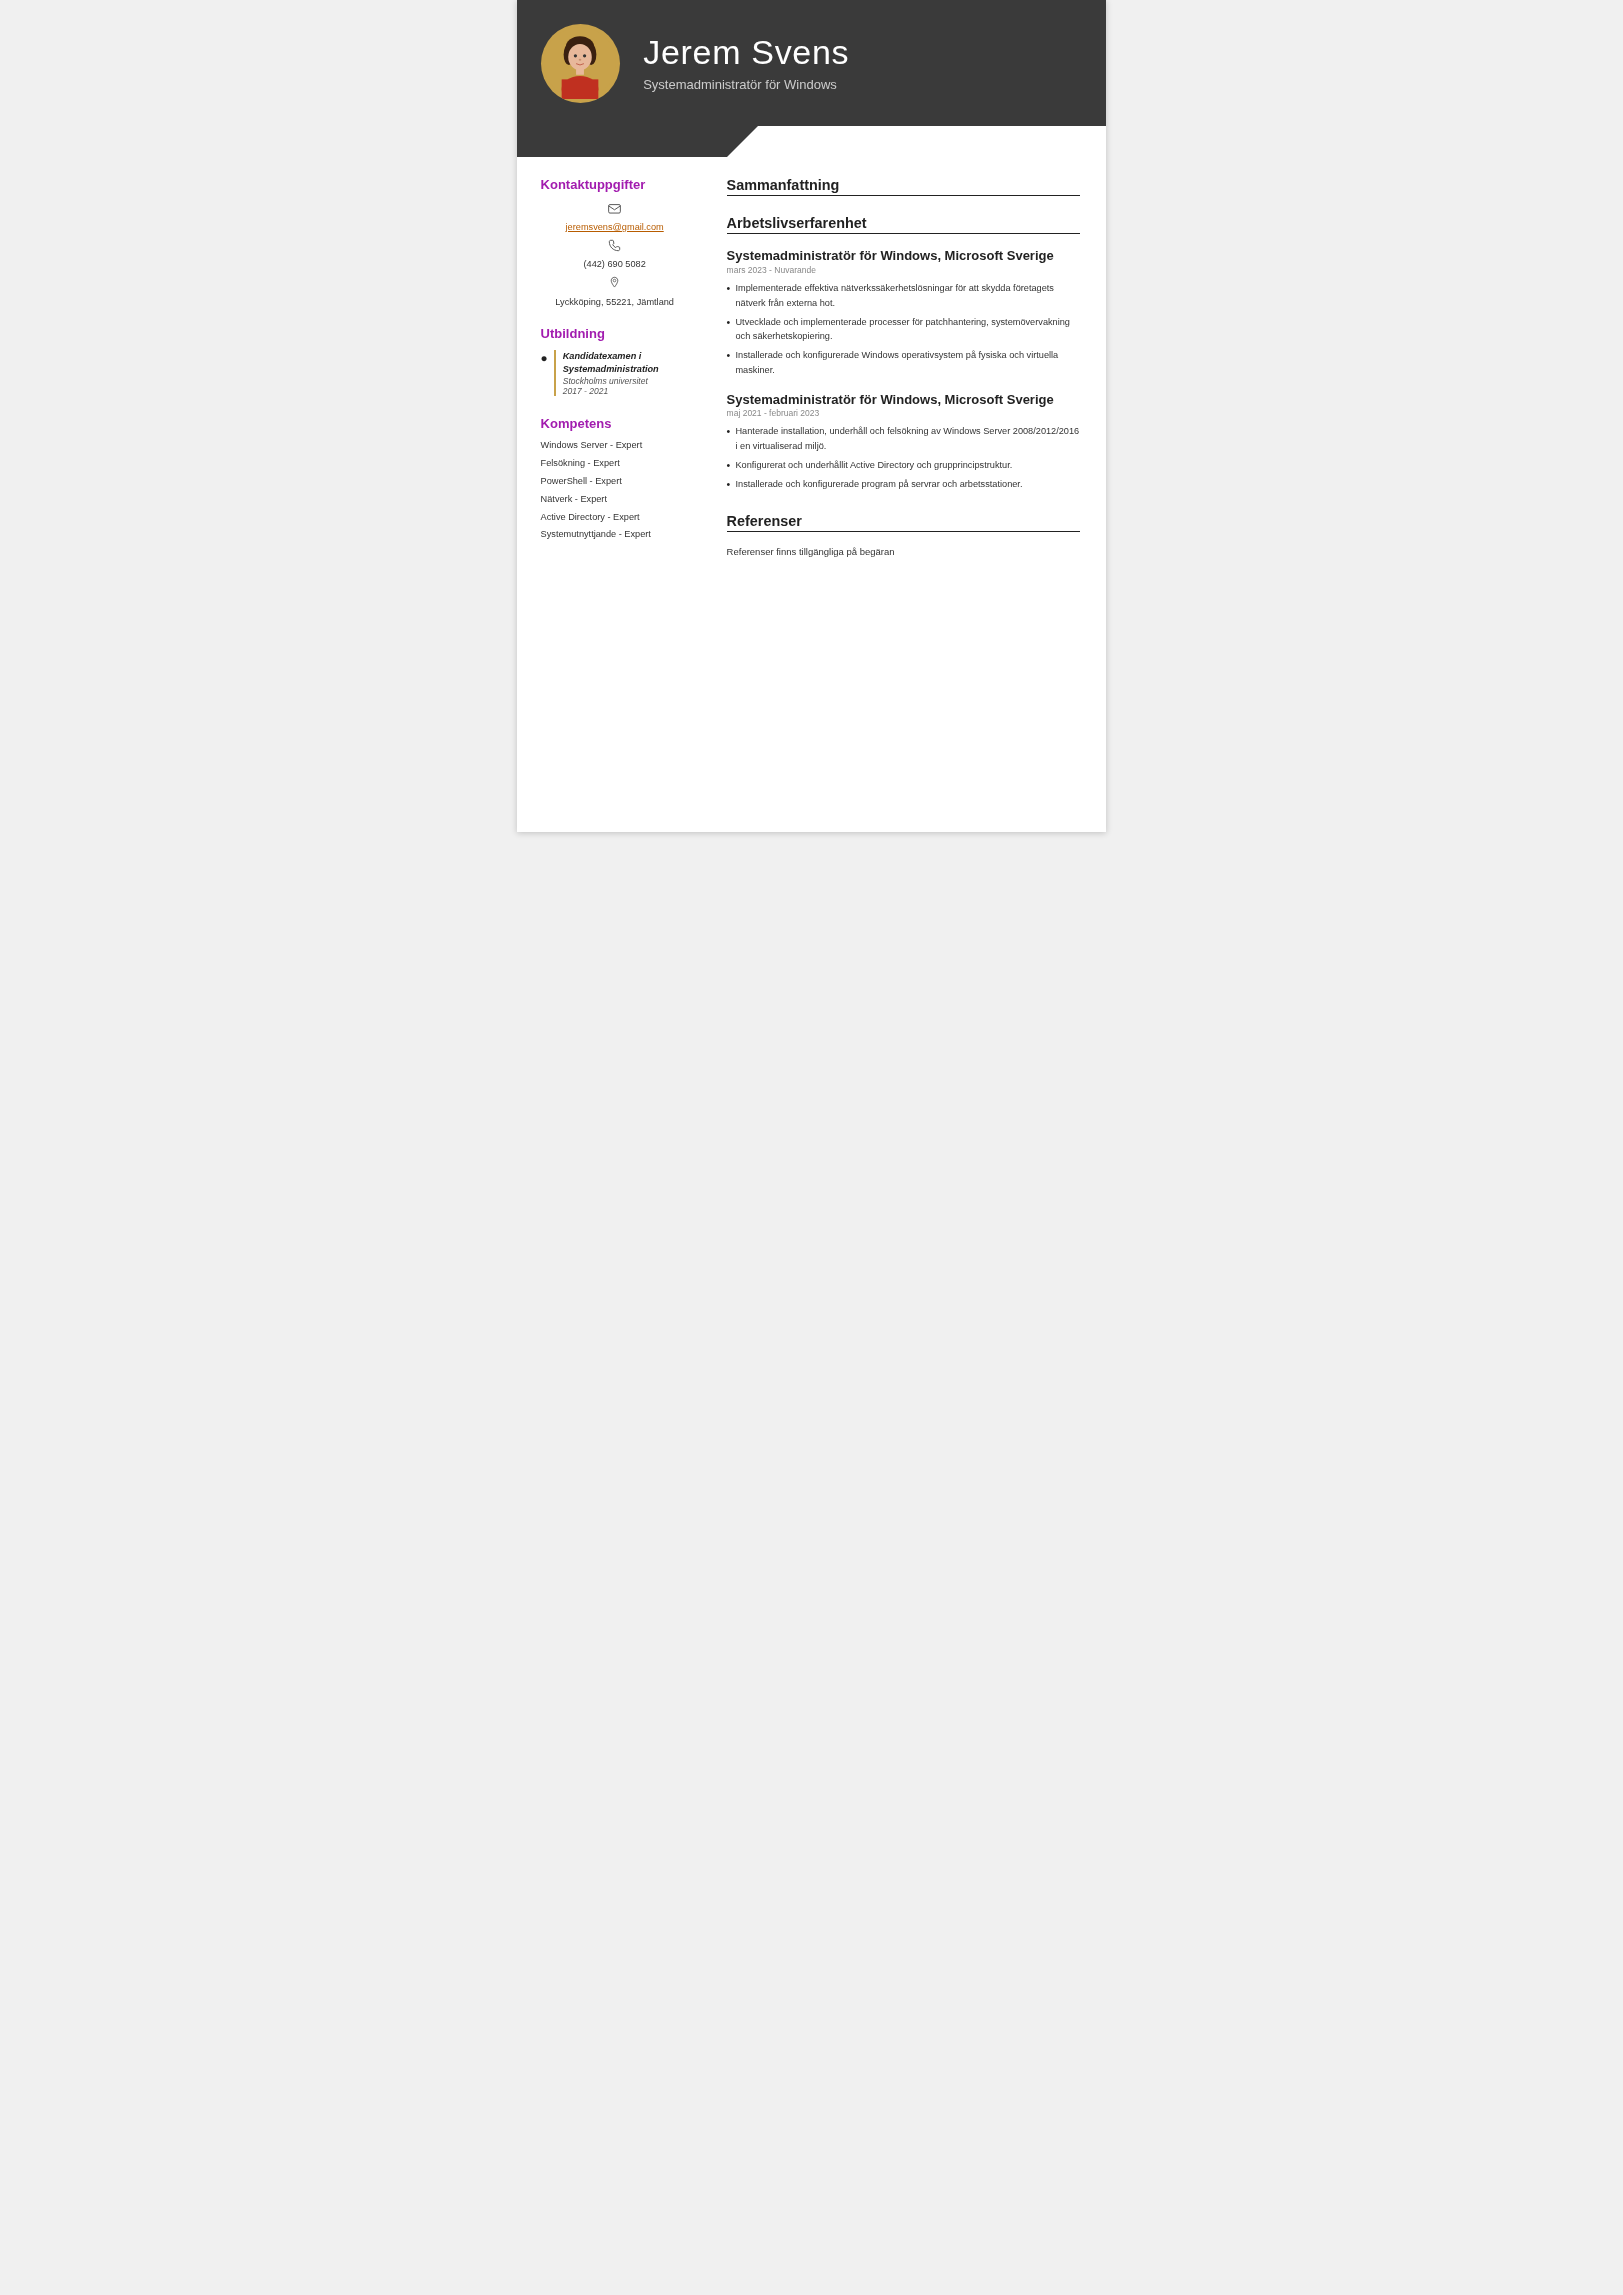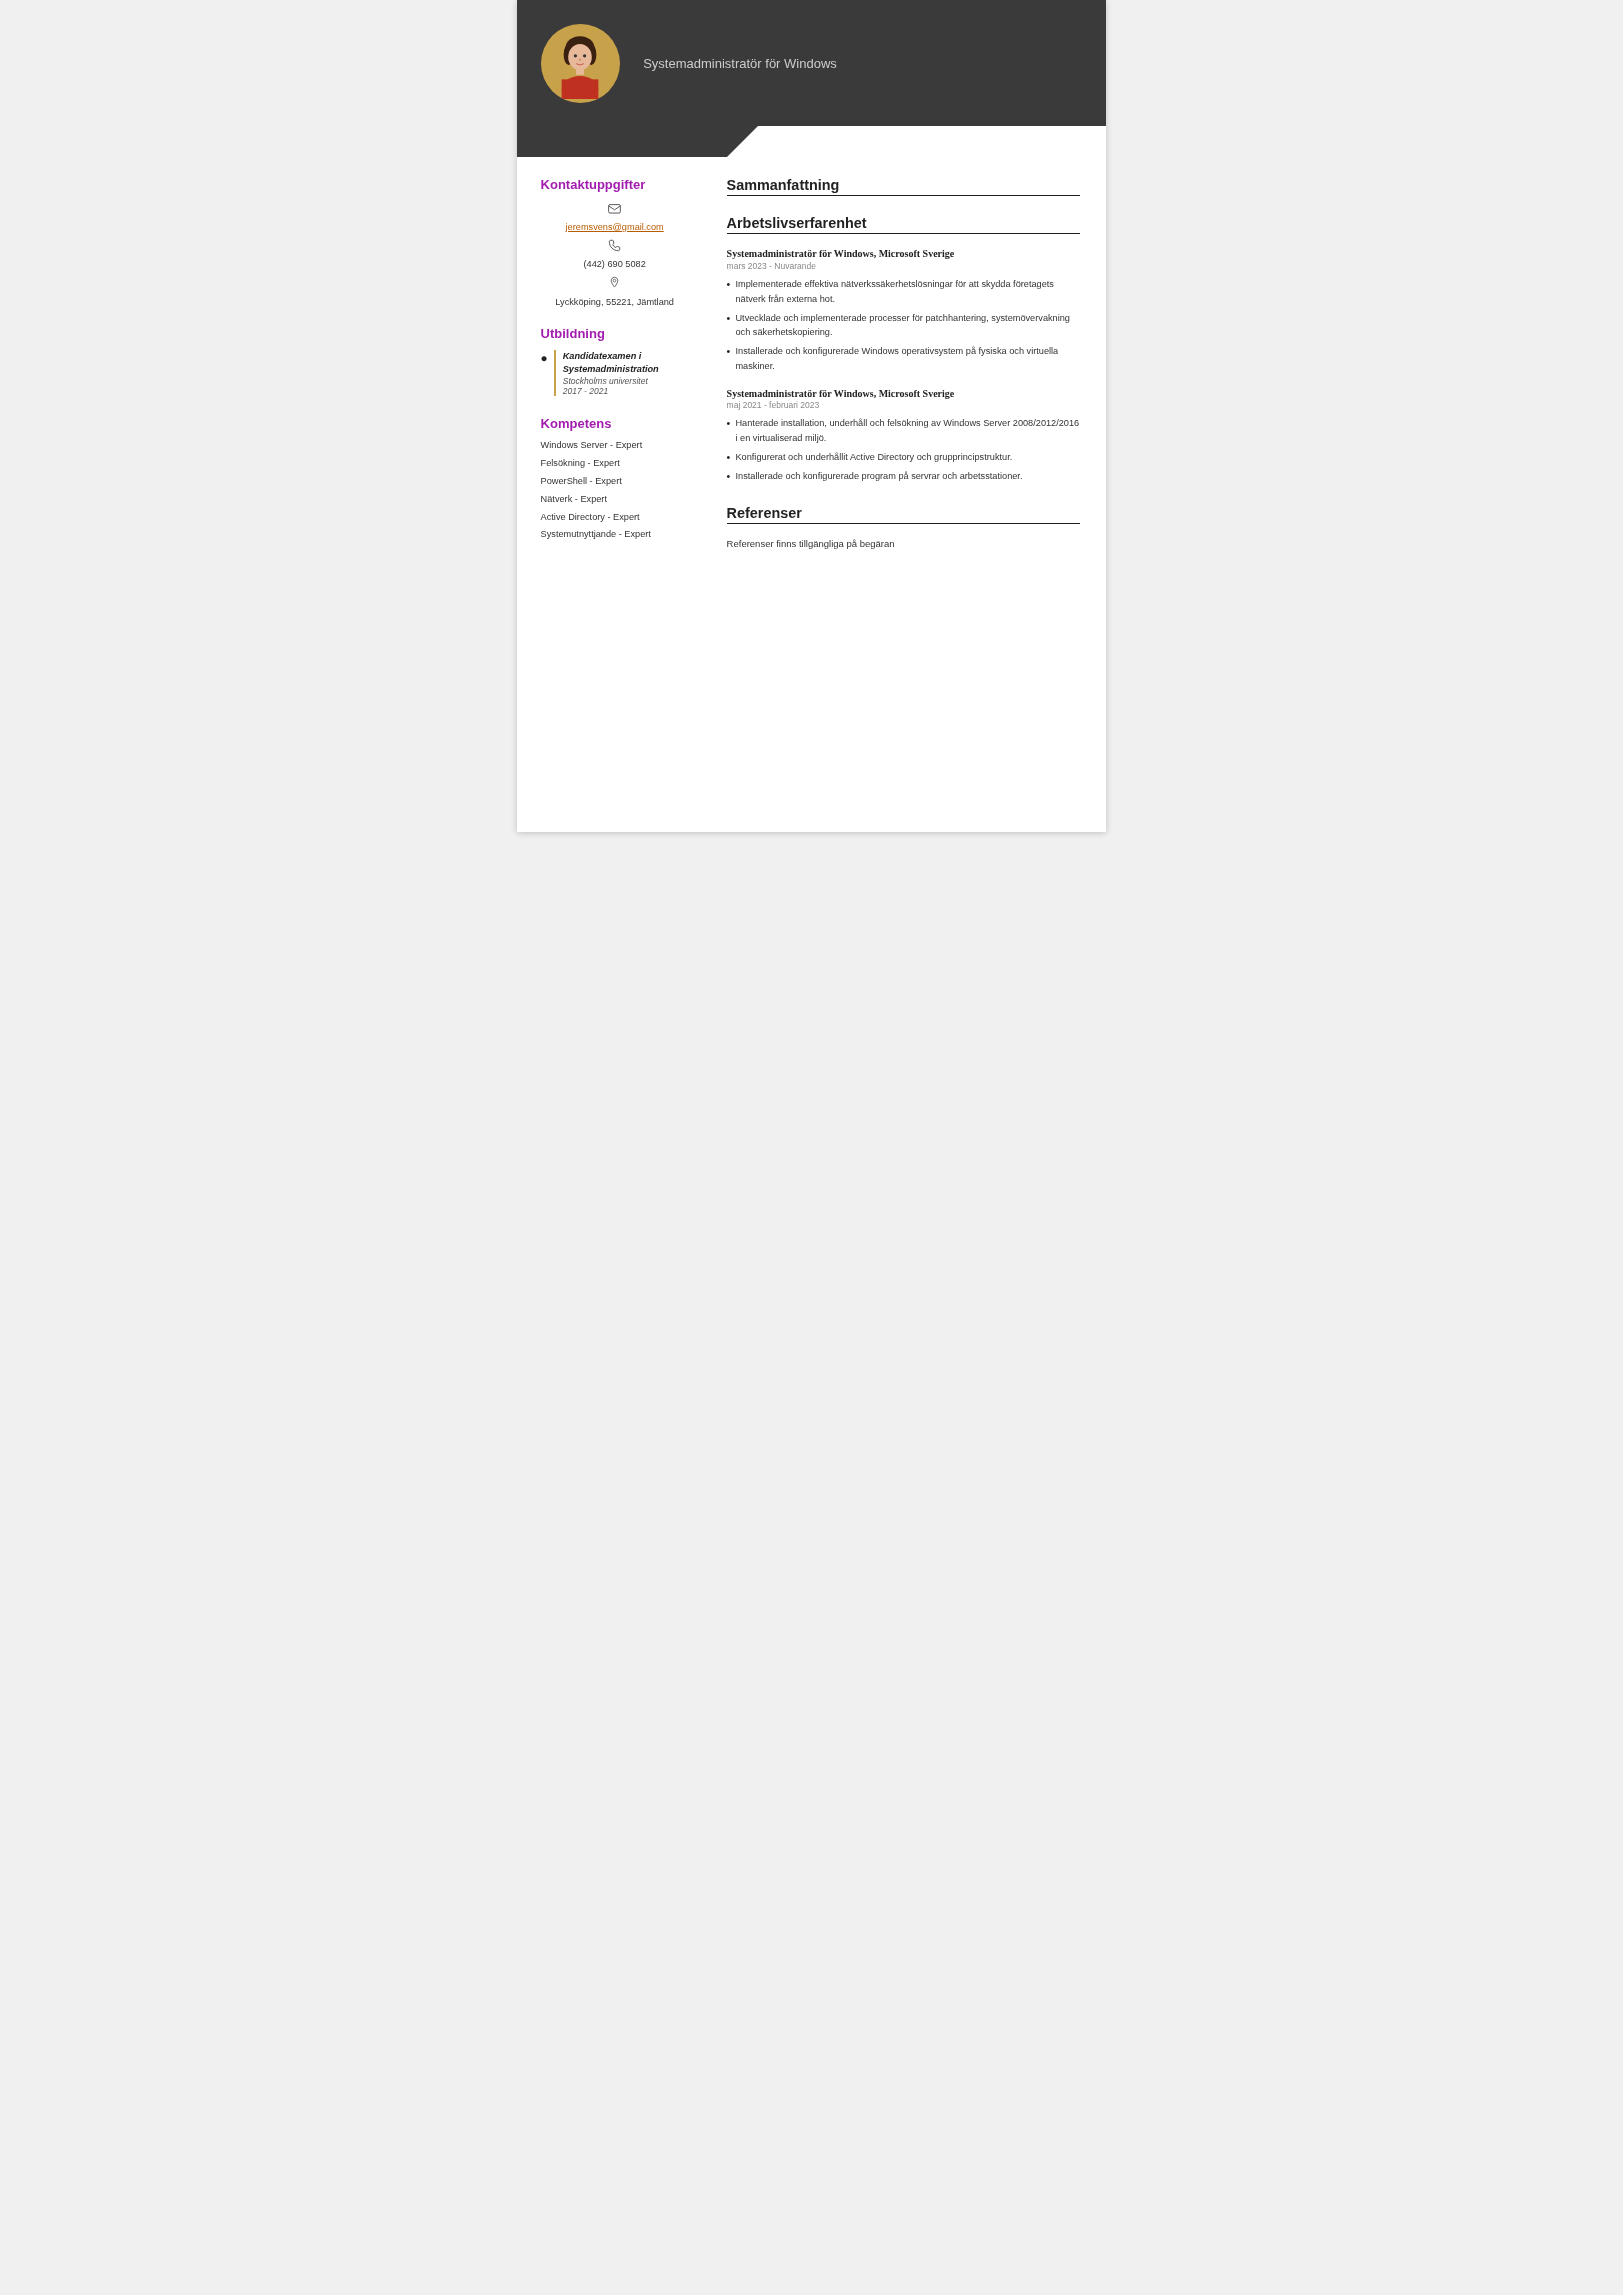--- a/index.html
+++ b/index.html
@@ -174,25 +174,24 @@
     }
     .section-title-right:first-child {
       margin-top: 0;
     }
     .summary-text {
       font-size: 9.5px;
       color: #333;
       line-height: 1.7;
     }
     .job-title {
-      font-size: 10px;
+      font-size: 13px;
       font-weight: 700;
       color: #222;
       margin-bottom: 1.3px;
-      font-family: Liberation Serif, serif;
     }
     .job-period {
       font-size: 8.5px;
       color: #888;
       margin-bottom: 6.5px;
     }
     .job-bullets {
       list-style: none;
       padding: 0;
       margin-bottom: 14.4px;
@@ -244,20 +243,21 @@
           <path d="M49 56 Q55 60 61 56" stroke="#c0604a" stroke-width="1.5" fill="none"></path>
 
           <rect x="49" y="63" width="12" height="10" fill="#e8b89a"></rect>
 
           <ellipse cx="55" cy="95" rx="28" ry="20" fill="#c03020"></ellipse>
           <rect x="27" y="80" width="56" height="30" fill="#c03020"></rect>
         </svg>
       </div>
     </div>
     <div class="header-text">
+      <div class="header-name">Jerem Svens</div>
       <div class="header-title">Systemadministratör för Windows</div>
     </div>
   </div>
   <div class="header-bottom"></div>
 
   <div class="body">
 
     <div class="left-col">
 
       <div class="section-title-left">Kontaktuppgifter</div>

